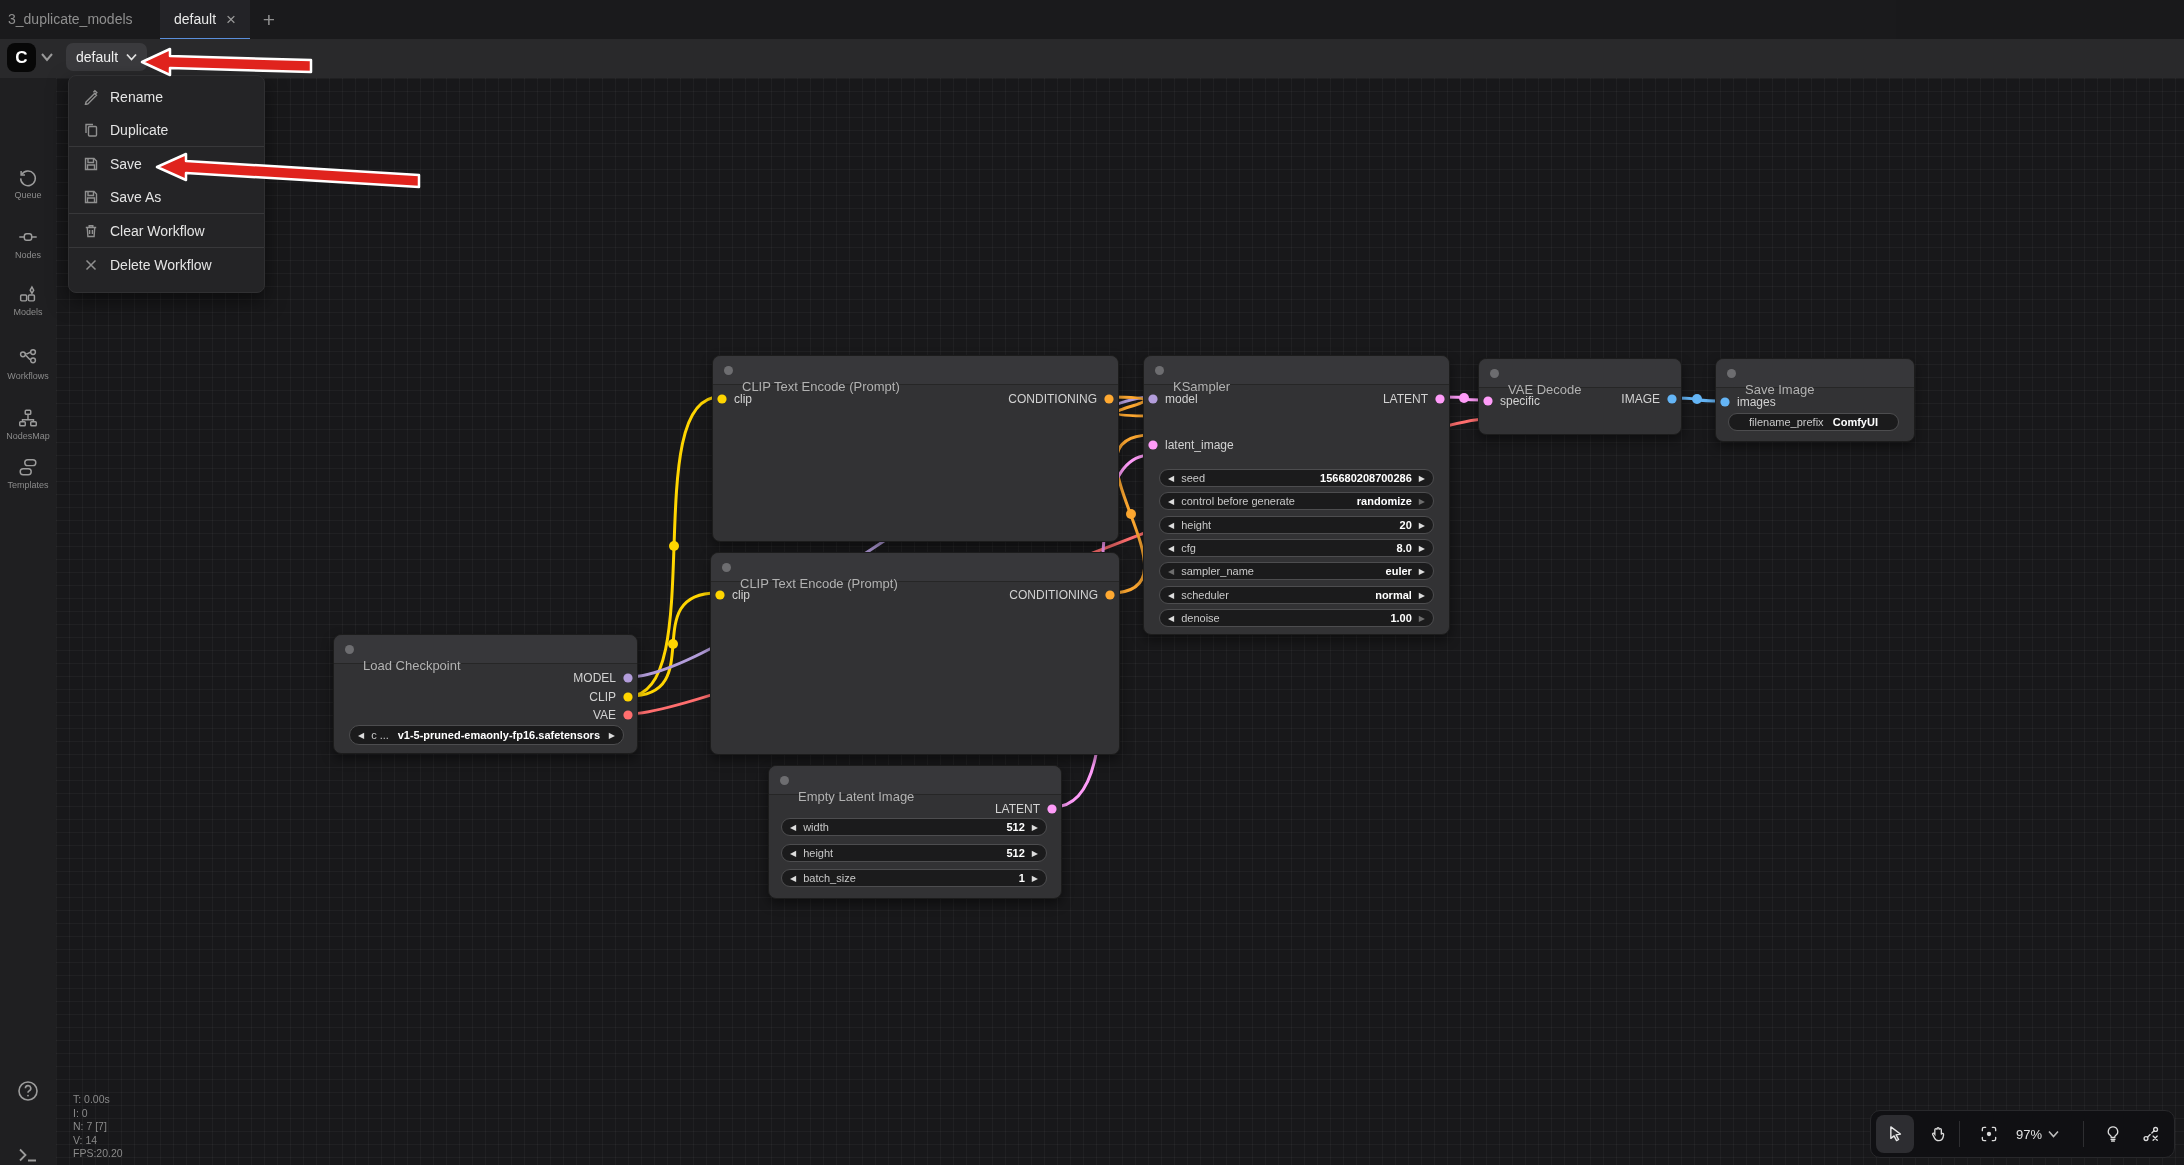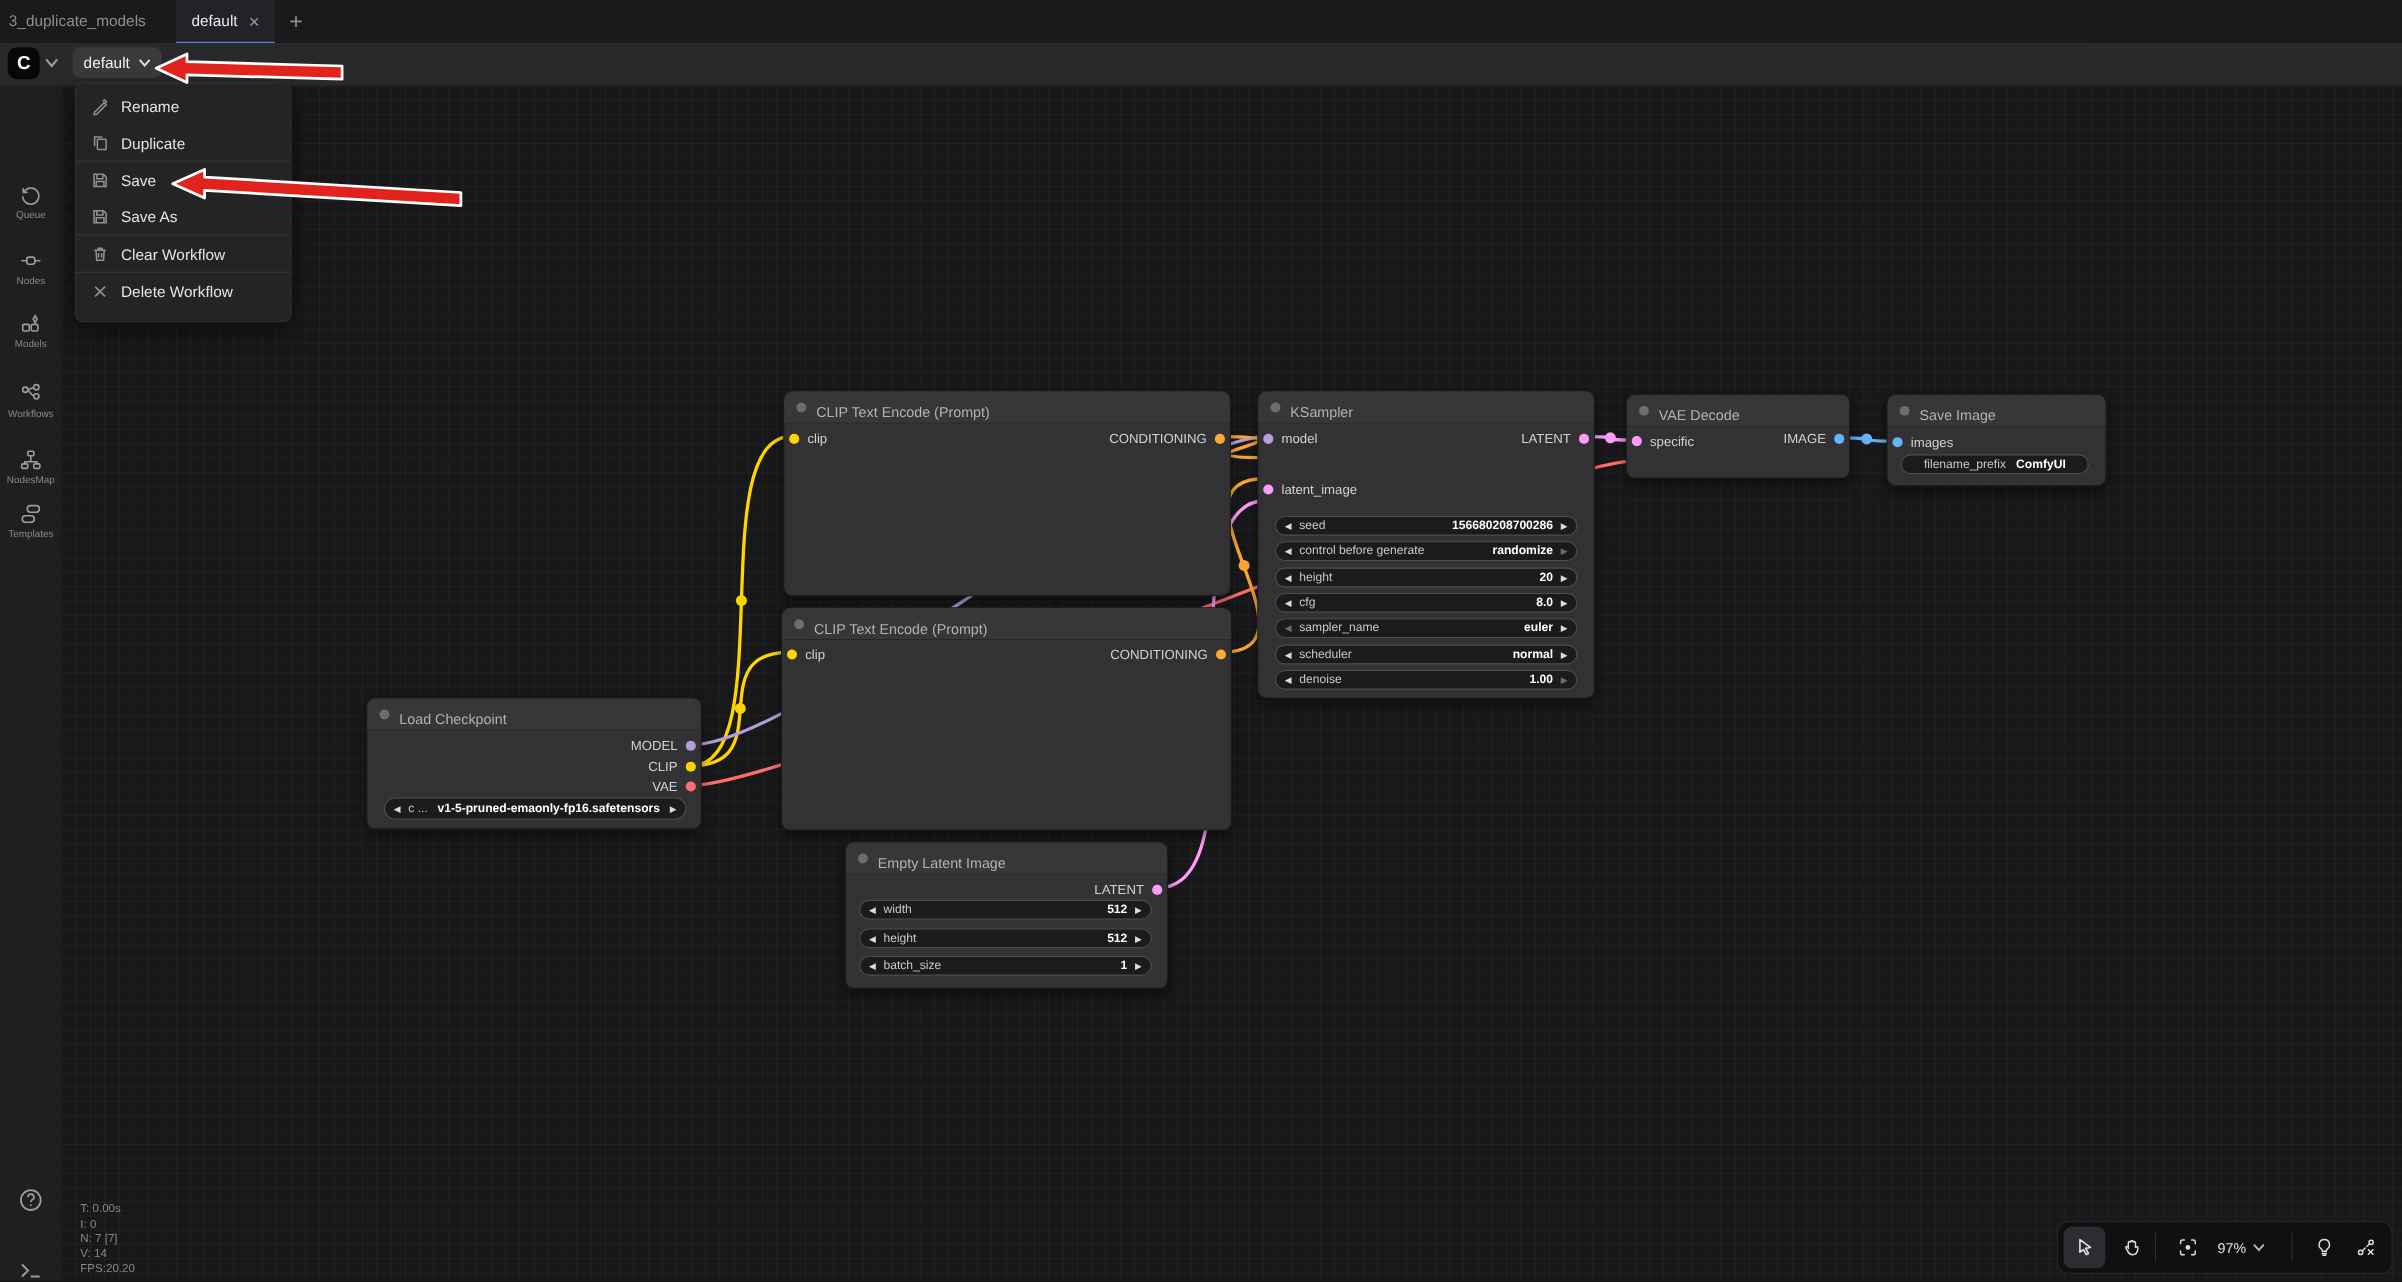--- a/index.html
+++ b/index.html
@@ -51,21 +51,21 @@
   .canvas{position:absolute;left:56px;top:78px;width:2128px;height:1087px;background:#18181a;
     background-image:linear-gradient(rgba(255,255,255,.035) 1px,transparent 1px),
                      linear-gradient(90deg,rgba(255,255,255,.035) 1px,transparent 1px);
     background-size:13px 13px;}
   .links{position:absolute;left:0;top:0;width:2184px;height:1165px;z-index:2;pointer-events:none;}
   
   .node{position:absolute;background:#323234;border:1px solid #1c1c1c;border-radius:8px;z-index:3;
         box-shadow:0 5px 12px rgba(0,0,0,.45);}
   .ntitle{position:relative;height:28px;border-bottom:1px solid #262626;background:#37373a;border-radius:8px 8px 0 0;}
   .ntitle-dot{position:absolute;left:11px;top:10px;width:9px;height:9px;border-radius:50%;background:#6d6d70;}
-  .ntitle-text{position:absolute;left:29px;top:11px;font-size:13px;color:#b2b2b2;white-space:nowrap;}
+  .ntitle-text{position:absolute;left:29px;top:23px;font-size:13px;color:#b2b2b2;white-space:nowrap;}
   .prow{position:absolute;height:18px;display:flex;align-items:center;gap:6px;font-size:12px;color:#d2d2d2;}
   .prow.in{left:3px;}
   .prow.out{right:3px;flex-direction:row-reverse;}
   .pdot{flex:0 0 auto;display:block;}
   .w-pill{position:absolute;height:18px;background:#1b1b1c;border:1px solid #4d4d4f;border-radius:10px;
           display:flex;align-items:center;padding:0 8px;font-size:11px;color:#c9c9c9;box-sizing:border-box;}
   .w-pill .arr{font-size:8px;color:#dcdcdc;}
   .w-pill .wlabel{margin-left:7px;white-space:nowrap;}
   .w-pill .wvalue{margin-left:auto;margin-right:7px;color:#fff;font-weight:bold;white-space:nowrap;}
   .w-pill.center-val .wvalue{margin:0 auto;}

